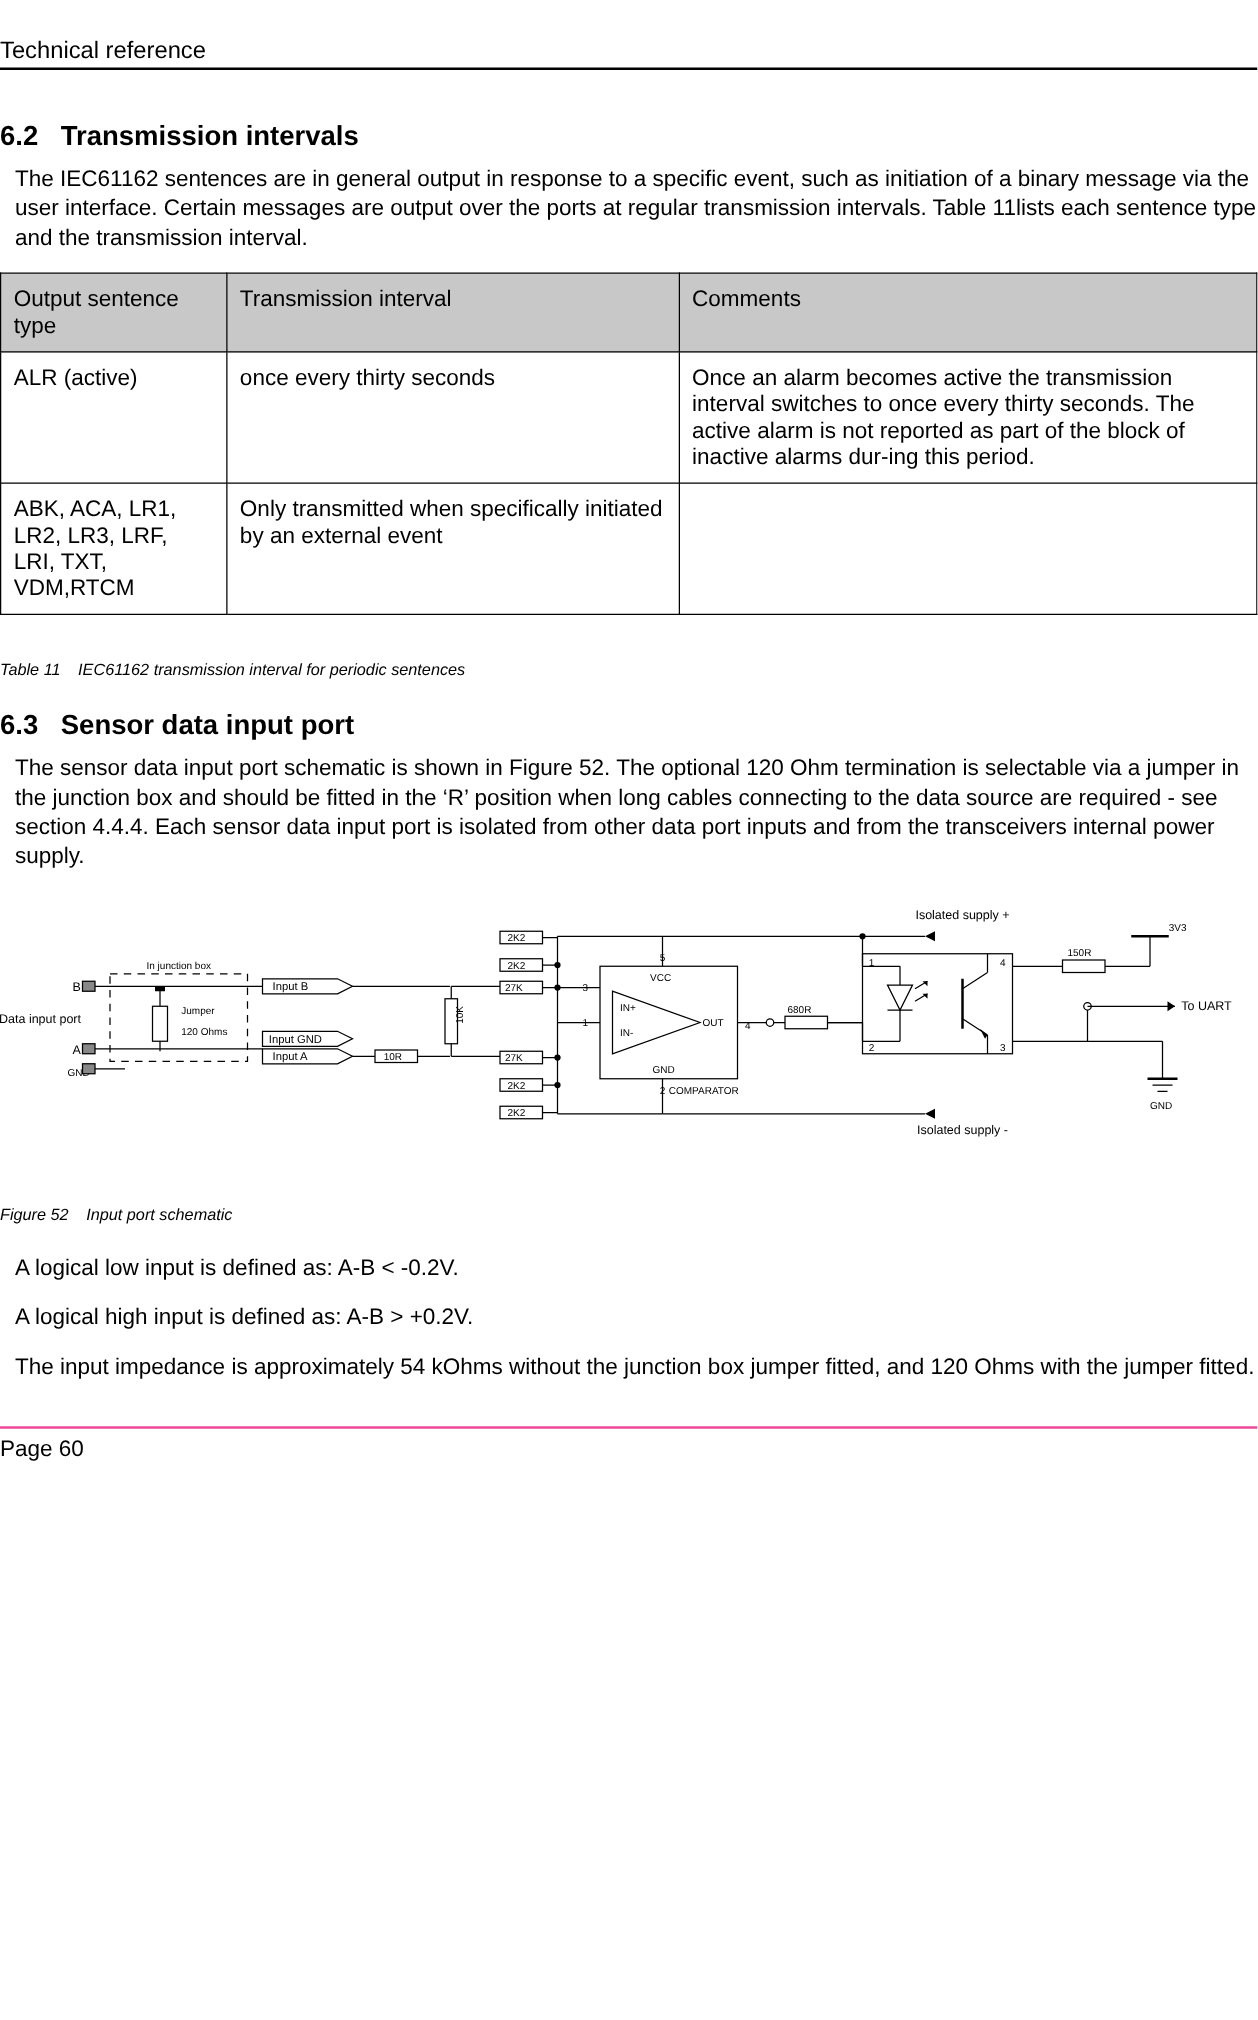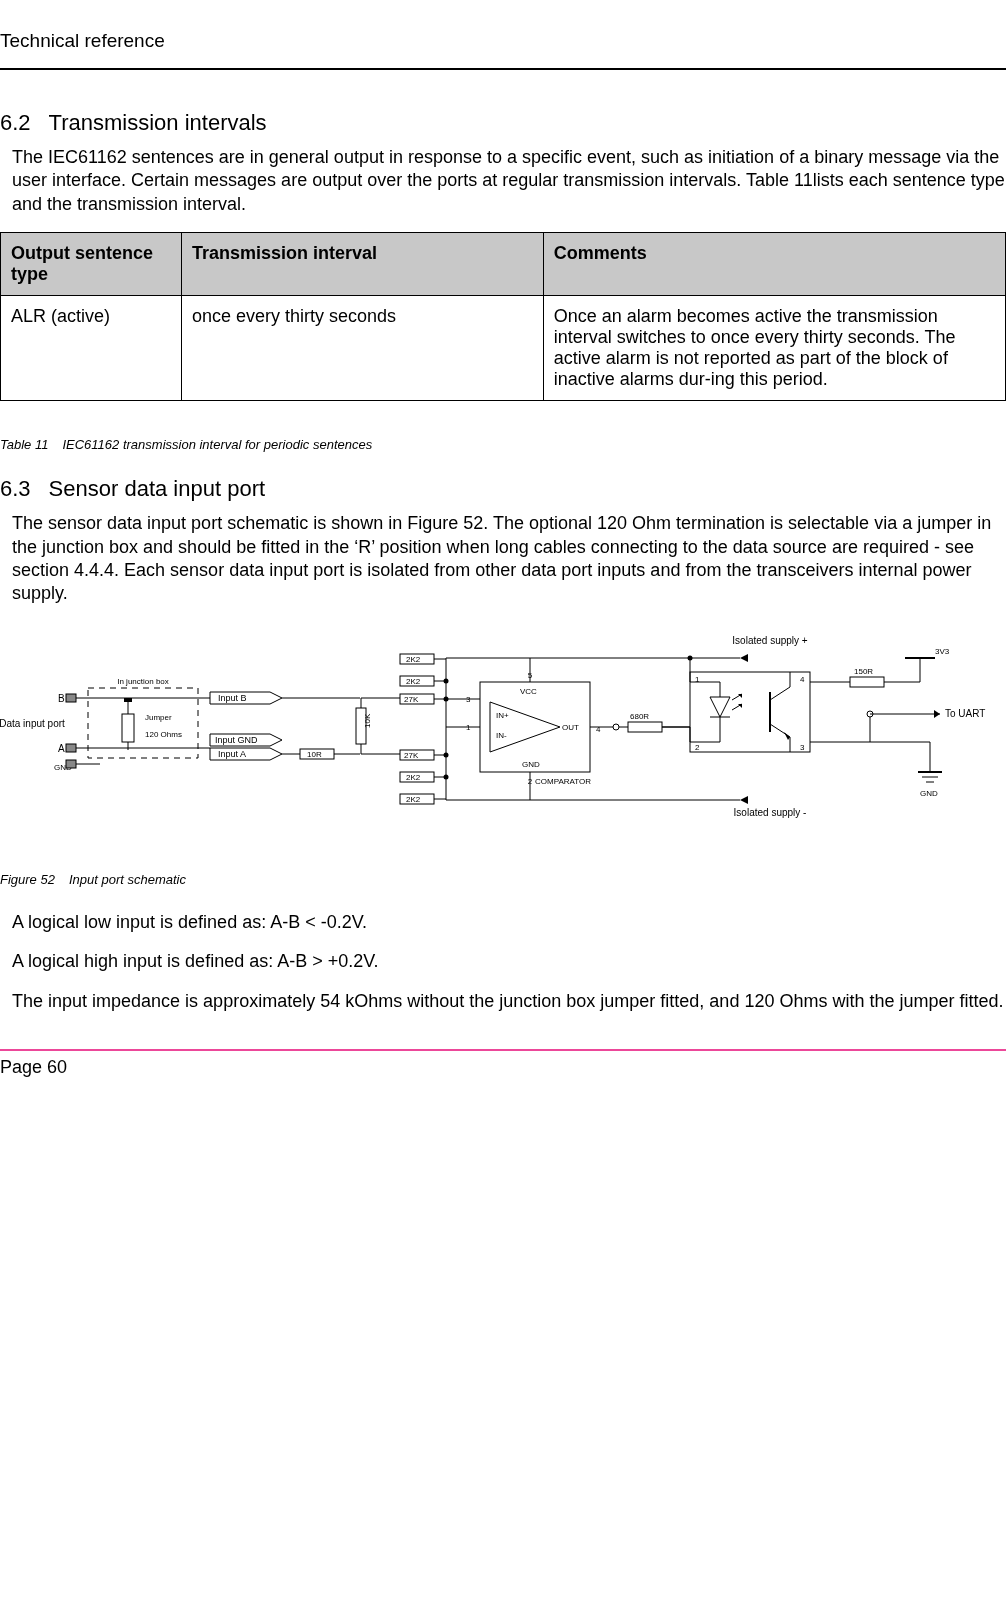--- a/index.html
+++ b/index.html
@@ -9,27 +9,27 @@
     }
     body {
       font-family: Arial, Helvetica, sans-serif;
       width: 1006px;
       padding: 30px 0;
       color: #000;
       background: #fff;
     }
     .page-header {
       font-size: 19px;
-      padding-bottom: 16px;
+      padding-bottom: 2px;
       border-bottom: 2px solid #000;
       margin-bottom: 40px;
     }
     .section-heading {
       font-size: 22px;
-      font-weight: normal;
+      font-weight: bold;
       margin-bottom: 10px;
     }
     .section-number {
       display: inline-block;
       margin-right: 18px;
     }
     .body-text {
       font-size: 18px;
       line-height: 1.3;
       margin-bottom: 16px;
@@ -42,21 +42,21 @@
     }
     .data-table th, .data-table td {
       border: 1.5px solid #000;
       padding: 10px 10px;
       text-align: left;
       vertical-align: top;
       font-size: 18px;
     }
     .data-table th {
       background: #c8c8c8;
-      font-weight: bold;
+      font-weight: normal;
     }
     .col1 { width: 18%; }
     .col2 { width: 36%; }
     .col3 { width: 46%; }
     .caption {
       font-size: 13px;
       font-style: italic;
       margin-bottom: 24px;
       margin-top: 36px;
     }
@@ -96,20 +96,25 @@
       <th class="col2">Transmission interval</th>
       <th class="col3">Comments</th>
     </tr>
   </thead>
   <tbody>
     <tr>
       <td>ALR (active)</td>
       <td>once every thirty seconds</td>
       <td>Once an alarm becomes active the transmission interval switches to once every thirty seconds. The active alarm is not reported as part of the block of inactive alarms dur-ing this period.</td>
     </tr>
+    <tr>
+      <td>ABK, ACA, LR1, LR2, LR3, LRF, LRI, TXT, VDM,RTCM</td>
+      <td>Only transmitted when specifically initiated by an external event</td>
+      <td></td>
+    </tr>
   </tbody>
 </table>
 
 <p class="caption">
   <span class="caption-label">Table 11</span><span>IEC61162 transmission interval for periodic sentences</span>
 </p>
 
 <div class="section-heading">
   <span class="section-number">6.3</span><span>Sensor data input port</span>
 </div>

